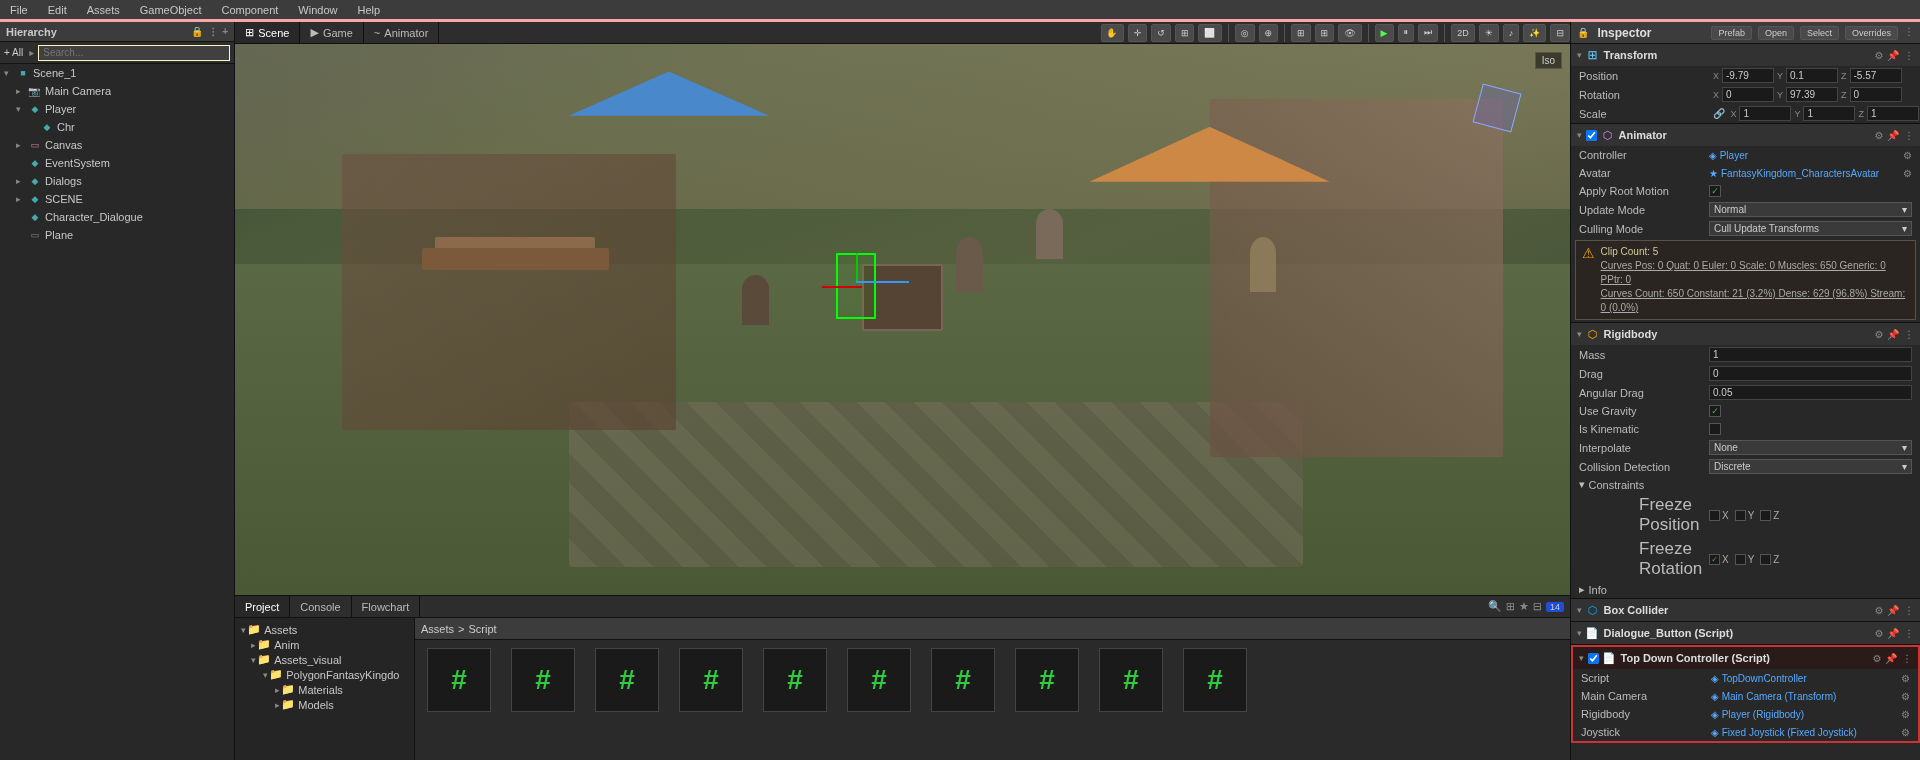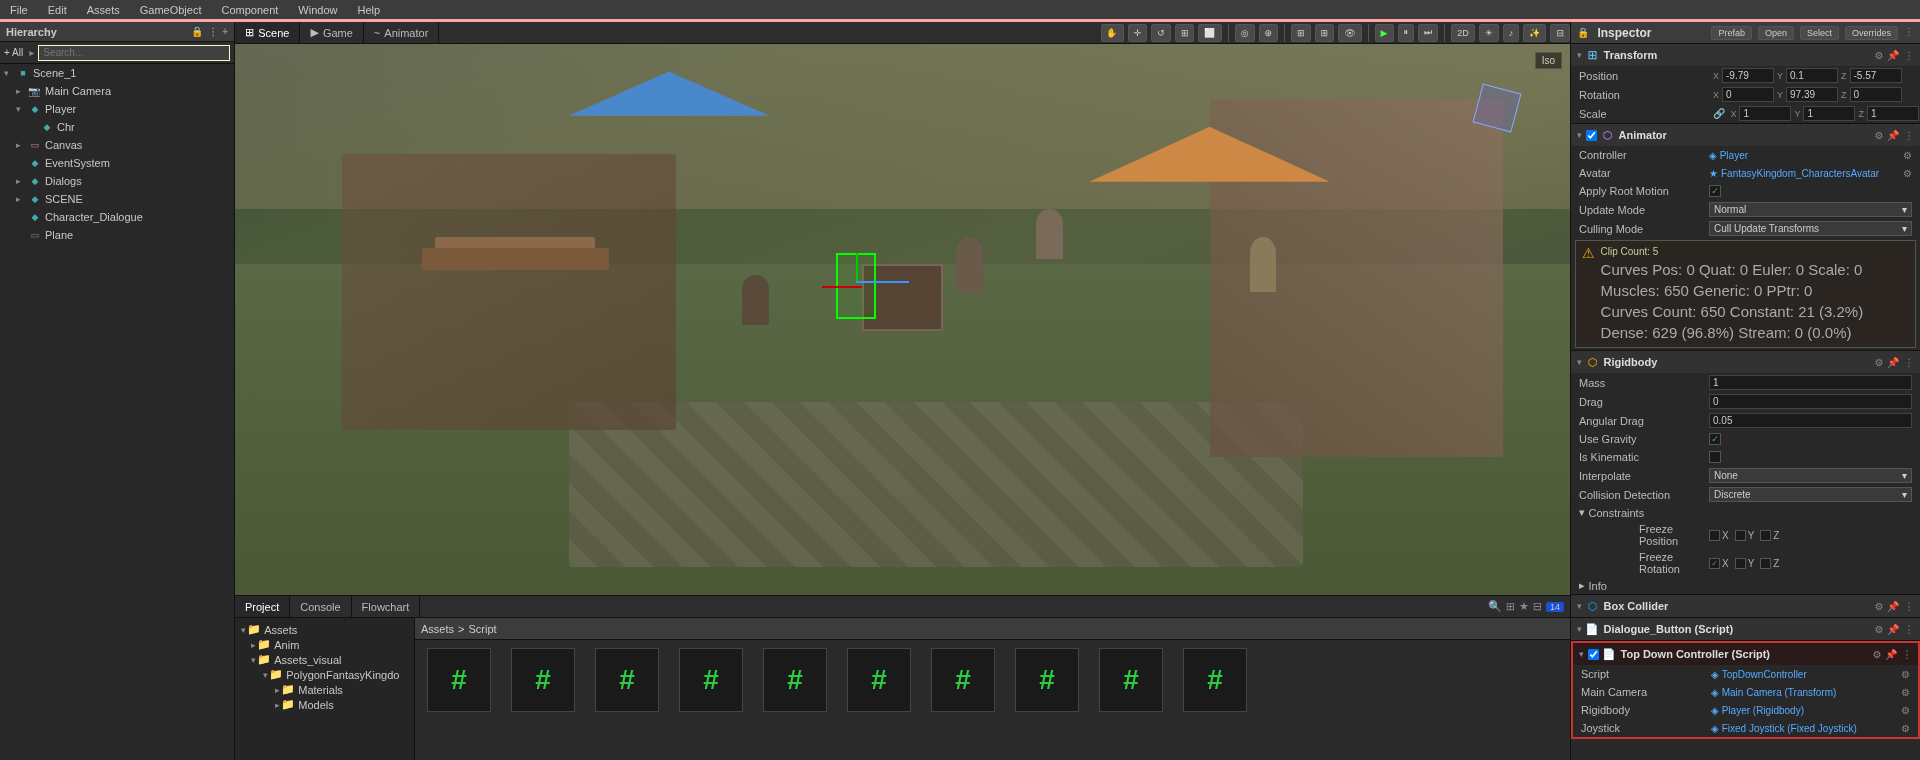--- a/index.html
+++ b/index.html
@@ -79,21 +79,21 @@
     .prop-link { color: #5af; font-size: 10px; display: flex; align-items: center; gap: 3px; cursor: pointer; flex: 1; overflow: hidden; text-overflow: ellipsis; white-space: nowrap; }
 
     .xyz-row { display: flex; align-items: center; padding: 2px 8px; gap: 4px; }
     .xyz-label { width: 130px; color: #bbb; font-size: 11px; flex-shrink: 0; }
     .xyz-val { display: flex; align-items: center; gap: 3px; flex: 1; }
     .xyz-tag { font-size: 9px; color: #888; }
     .xyz-input { background: #1a1a1a; border: 1px solid #444; color: #ccc; font-size: 10px; padding: 1px 3px; width: 52px; }
 
     .constraints-header { padding: 2px 8px; font-size: 11px; color: #bbb; display: flex; align-items: center; gap: 4px; cursor: pointer; }
     .freeze-row { display: flex; align-items: center; padding: 2px 8px 2px 20px; }
-    .freeze-label { width: 118px; color: #bbb; font-size: 11px; padding-left: 48px; }
+    .freeze-label { width: 118px; color: #bbb; font-size: 17px; padding-left: 48px; }
     .freeze-checks { display: flex; gap: 6px; align-items: center; }
     .freeze-check-item { display: flex; align-items: center; gap: 2px; }
     .check-box { width: 11px; height: 11px; border: 1px solid #555; background: #1a1a1a; display: flex; align-items: center; justify-content: center; font-size: 8px; color: #4caf50; }
     .check-label { font-size: 10px; color: #aaa; }
 
     
     .script-component { border: 2px solid #e44; }
     .script-component .component-header { background: #2a2020; }
 
     .warning-block { background: #2a2520; border: 1px solid #554; margin: 2px 4px; padding: 4px 6px; font-size: 10px; color: #cc9; display: flex; gap: 6px; }
@@ -530,21 +530,21 @@
             <span>Cull Update Transforms</span>
             <span>▾</span>
           </div>
         </div>
       </div>
 
       <div class="warning-block">
         <span class="warning-icon">⚠</span>
         <div class="warning-text">
           <div>Clip Count: 5</div>
-          <div style="font-size:15px;color:#aaa;">Curves Pos: 0 Quat: 0 Euler: 0 Scale: 0 Muscles: 650 Generic: 0 PPtr: 0<br>Curves Count: 650 Constant: 21 (3.2%) Dense: 629 (96.8%) Stream: 0 (0.0%)</div>
+          <div style="font-size:10px;color:#aaa;text-decoration:underline;">Curves Pos: 0 Quat: 0 Euler: 0 Scale: 0 Muscles: 650 Generic: 0 PPtr: 0<br>Curves Count: 650 Constant: 21 (3.2%) Dense: 629 (96.8%) Stream: 0 (0.0%)</div>
         </div>
       </div>
     </div>
 
     <div class="component-block">
       <div class="component-header">
         <span class="component-expand">▾</span>
         <span class="component-icon rigidbody-icon">⬡</span>
         <span class="component-name">Rigidbody</span>
         <div class="component-options">

